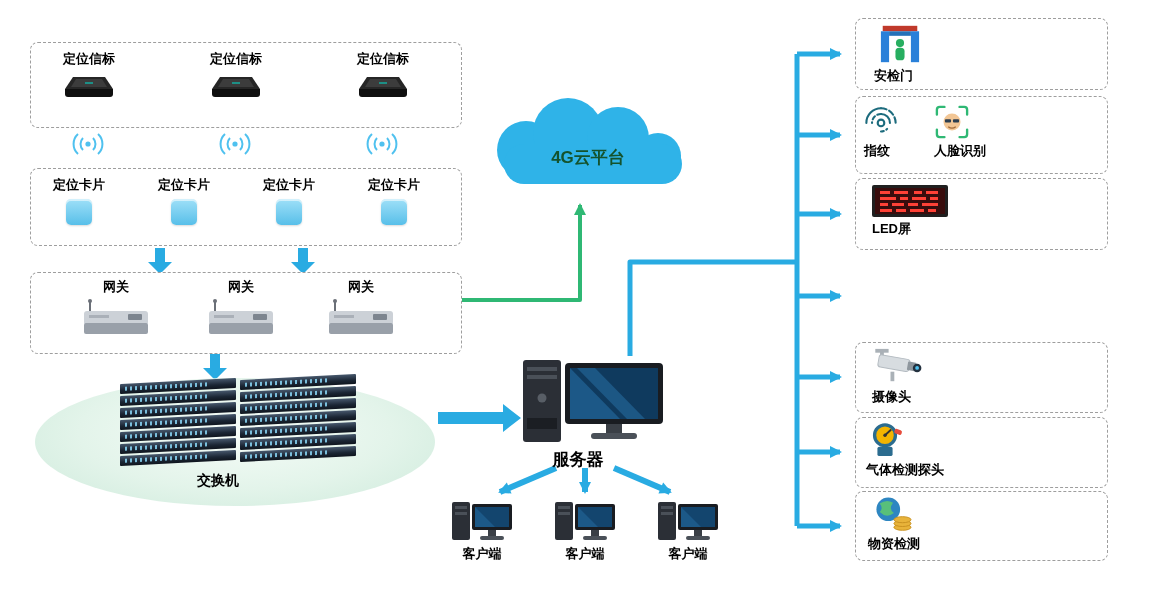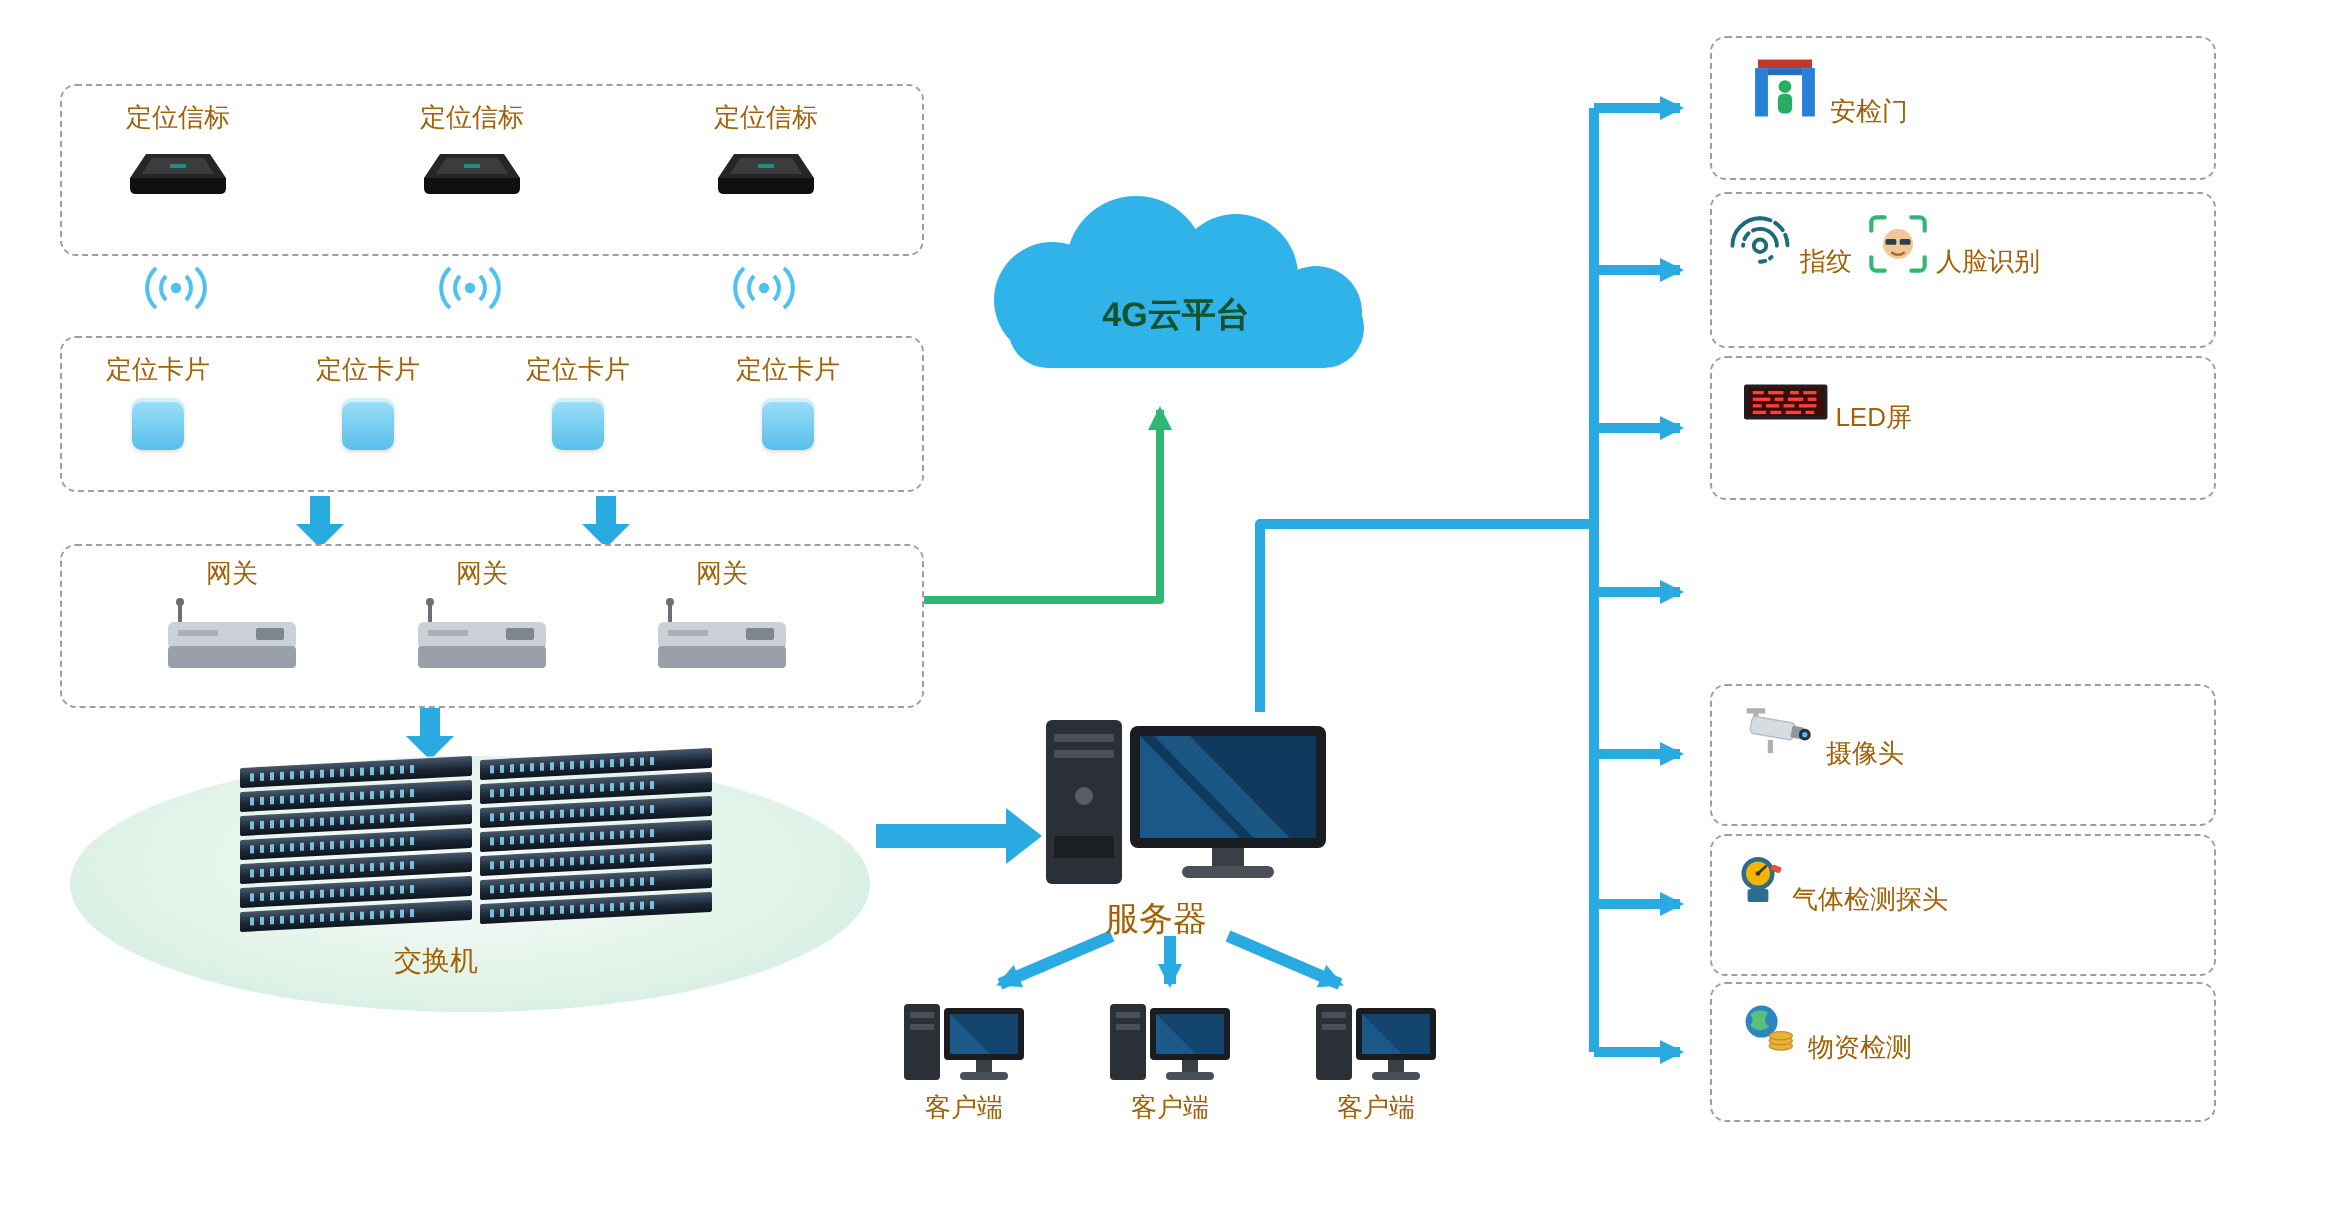--- a/index.html
+++ b/index.html
@@ -1,23 +1,23 @@
 <!DOCTYPE html>
 <html><head>
 <meta charset="utf-8">
 <style>
   * { box-sizing: border-box; margin: 0; padding: 0; }
   html,body { background:#fff; }
   body { font-family: "Liberation Sans", "DejaVu Sans", sans-serif; }
   .canvas { position:relative; width:1167px; height:610px; background:#fff; overflow:hidden; }
   .abs { position:absolute; }
   .dashed-box { position:absolute; border:1px dashed #9e9e9e; border-radius:8px; background:#fff; }
-  .lbl { font-size:13px; font-weight:normal; color:#a16207; text-align:center; line-height:1.2; white-space:nowrap; }
+  .lbl { font-size:13px; font-weight:bold; color:#000000; text-align:center; line-height:1.2; white-space:nowrap; }
   .node { position:absolute; display:flex; flex-direction:column; align-items:center; gap:6px; }
-  .dev { position:absolute; display:flex; flex-direction:row; align-items:flex-end; gap:4px; }
+  .dev { position:absolute; display:flex; flex-direction:column; align-items:flex-start; gap:4px; }
   .card-chip { width:26px; height:26px; border-radius:5px;
     background:linear-gradient(180deg,#9fe0f8,#58bfe9);
     box-shadow: inset 0 2px 0 rgba(255,255,255,.55), 0 1px 2px rgba(0,0,0,.15); }
   .ellipse { position:absolute; border-radius:50%;
     background: radial-gradient(ellipse at 50% 42%, #f6fcf8 0%, #e3f4ea 55%, #cdeadb 100%); }
   .switch-stack { position:absolute; width:116px; transform:skewY(-3deg); transform-origin:left center; }
   .su { height:10px; margin-bottom:2px; border-radius:1px; position:relative;
     background:linear-gradient(180deg,#47586d,#1b2634 60%,#0f151e); }
   .su::after { content:""; position:absolute; left:5px; top:3px; width:72%; height:4px;
     background:repeating-linear-gradient(90deg, rgba(138,216,248,.85) 0 2px, transparent 2px 5px); }

